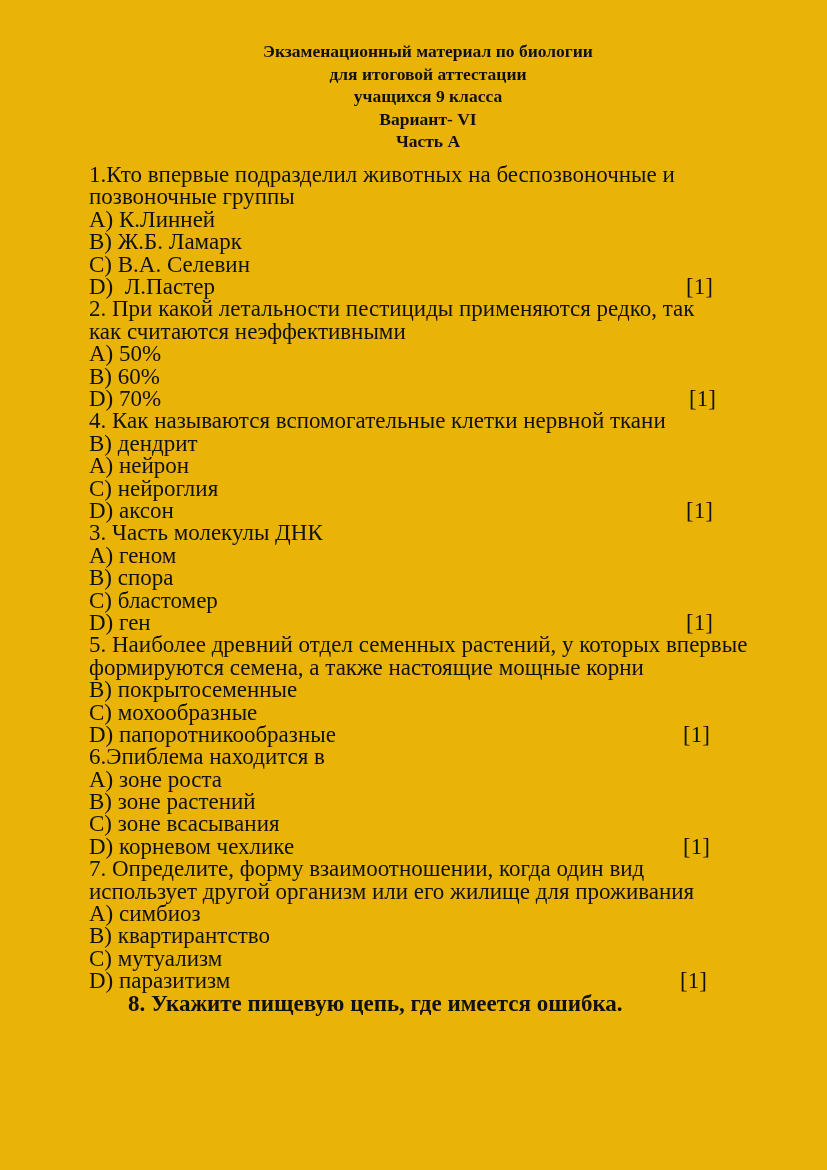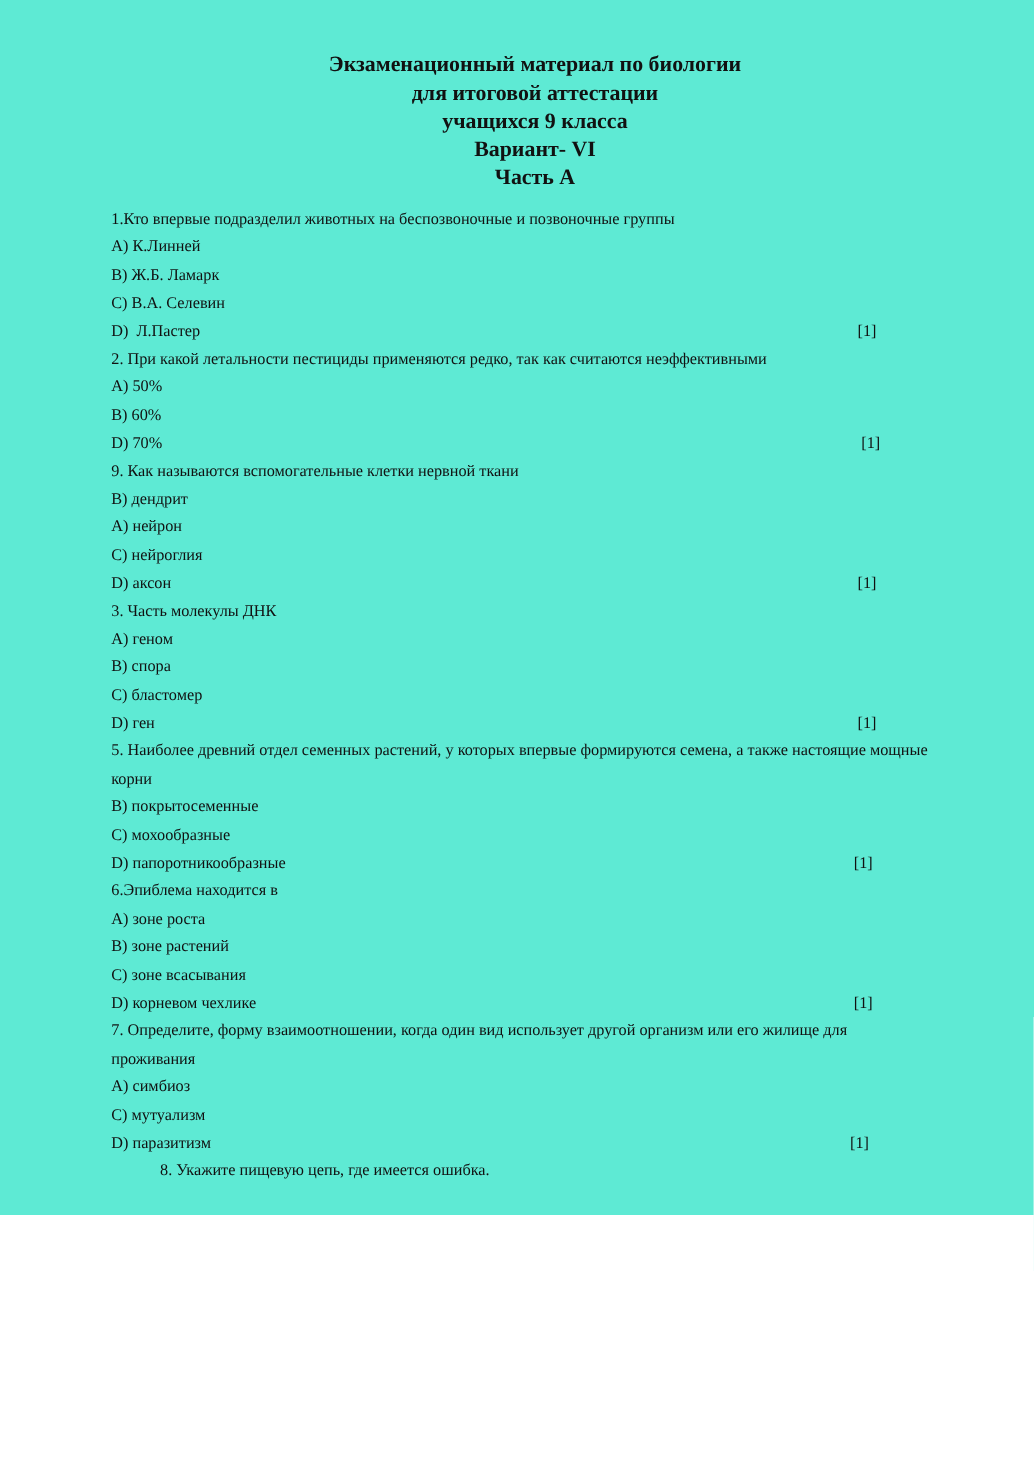--- a/index.html
+++ b/index.html
@@ -1,27 +1,27 @@
 <!DOCTYPE html>
 <html><head>
   <meta charset="utf-8">
   <style>
     html, body { margin: 0; padding: 0; background: #ffffff; }
     body { width: 827px; height: 1170px; position: relative; overflow: hidden;
            font-family: "Liberation Serif", serif; color: #111111; }
-    .page { position: absolute; left: 0; top: 0; width: 827px; height: 972px; background: #5eead4; }
+    .page { position: absolute; left: 0; top: 0; width: 827px; height: 1170px; background: #eab308; }
     .header { position: absolute; left: 0; top: 40px; width: 856px; text-align: center;
               font-weight: bold; font-size: 17.5px; line-height: 22.5px; }
     .header div { margin: 0; }
     .body { position: absolute; left: 89px; top: 164px; width: 690px;
-            font-size: 13px; line-height: 22.4px; }
+            font-size: 23px; line-height: 22.4px; }
     .line { position: relative; white-space: pre; height: 22.4px; }
     .line.wrap { white-space: normal; height: auto; }
     .score { position: absolute; top: 0; }
-    .q8 { padding-left: 39px; }
+    .q8 { padding-left: 39px; font-weight: bold; }
   </style>
 </head>
 <body>
 
 <div class="page">
   <div class="header">
     <div>Экзаменационный материал по биологии</div>
     <div>для итоговой аттестации</div>
     <div>учащихся 9 класса</div>
     <div>Вариант- VI</div>
@@ -39,21 +39,21 @@
     </div>
 
     <div>
       <div class="line wrap" style="width:640px">2. При какой летальности пестициды применяются редко, так как считаются неэффективными</div>
       <div class="line">A) 50%</div>
       <div class="line">B) 60%</div>
       <div class="line"><span>D) 70%</span><span class="score" style="left:600px">[1]</span></div>
     </div>
 
     <div>
-      <div class="line wrap">9. Как называются вспомогательные клетки нервной ткани</div>
+      <div class="line wrap">4. Как называются вспомогательные клетки нервной ткани</div>
       <div class="line">B) дендрит</div>
       <div class="line">A) нейрон</div>
       <div class="line">C) нейроглия</div>
       <div class="line"><span>D) аксон</span><span class="score" style="left:597px">[1]</span></div>
     </div>
 
     <div>
       <div class="line wrap">3. Часть молекулы ДНК</div>
       <div class="line">A) геном</div>
       <div class="line">B) спора</div>
@@ -72,19 +72,20 @@
       <div class="line wrap">6.Эпиблема находится  в</div>
       <div class="line">A) зоне роста</div>
       <div class="line">B) зоне растений</div>
       <div class="line">C) зоне всасывания</div>
       <div class="line"><span>D) корневом чехлике</span><span class="score" style="left:594px">[1]</span></div>
     </div>
 
     <div>
       <div class="line wrap" style="width:650px">7. Определите,  форму  взаимоотношении, когда один вид использует другой организм или его жилище для проживания</div>
       <div class="line">A) симбиоз</div>
+      <div class="line">B) квартирантство</div>
       <div class="line">C) мутуализм</div>
       <div class="line"><span>D) паразитизм</span><span class="score" style="left:591px">[1]</span></div>
     </div>
 
     <div class="line q8">8. Укажите пищевую цепь, где имеется ошибка.</div>
   </div>
 </div>
 
 </body></html>

